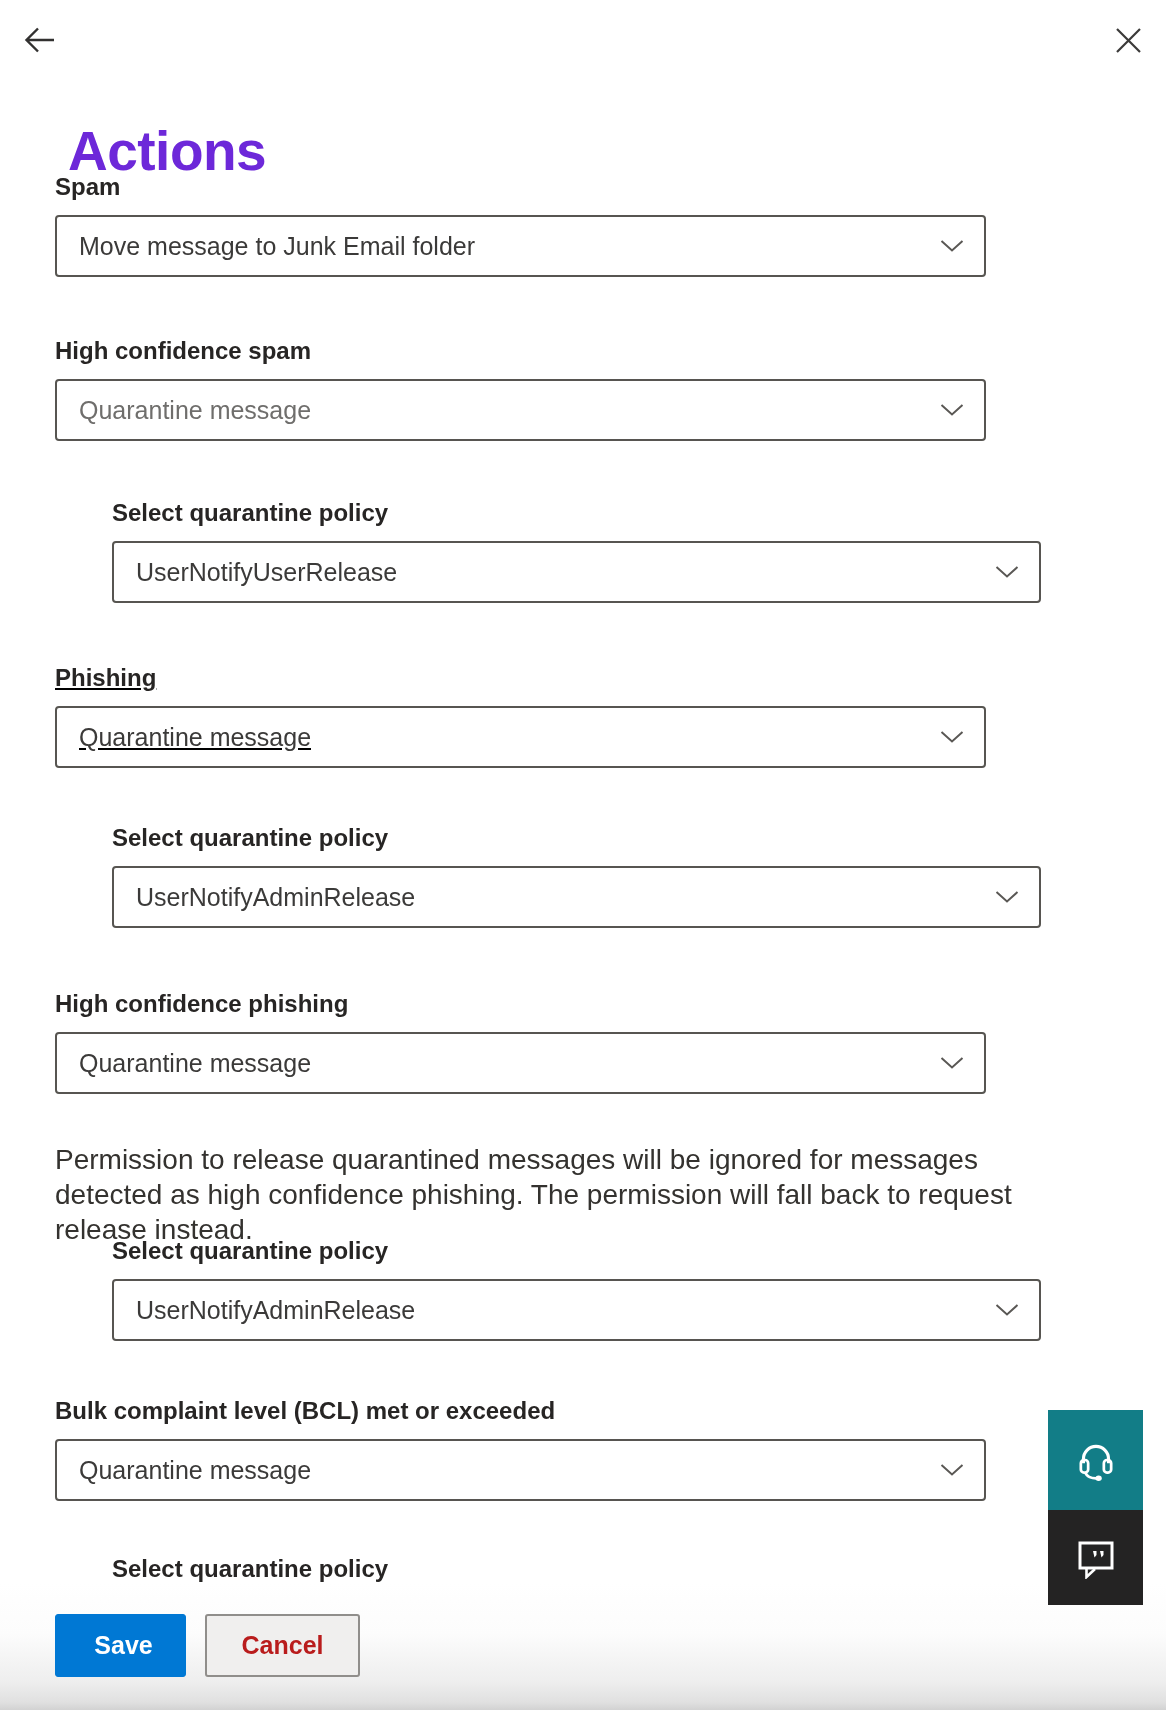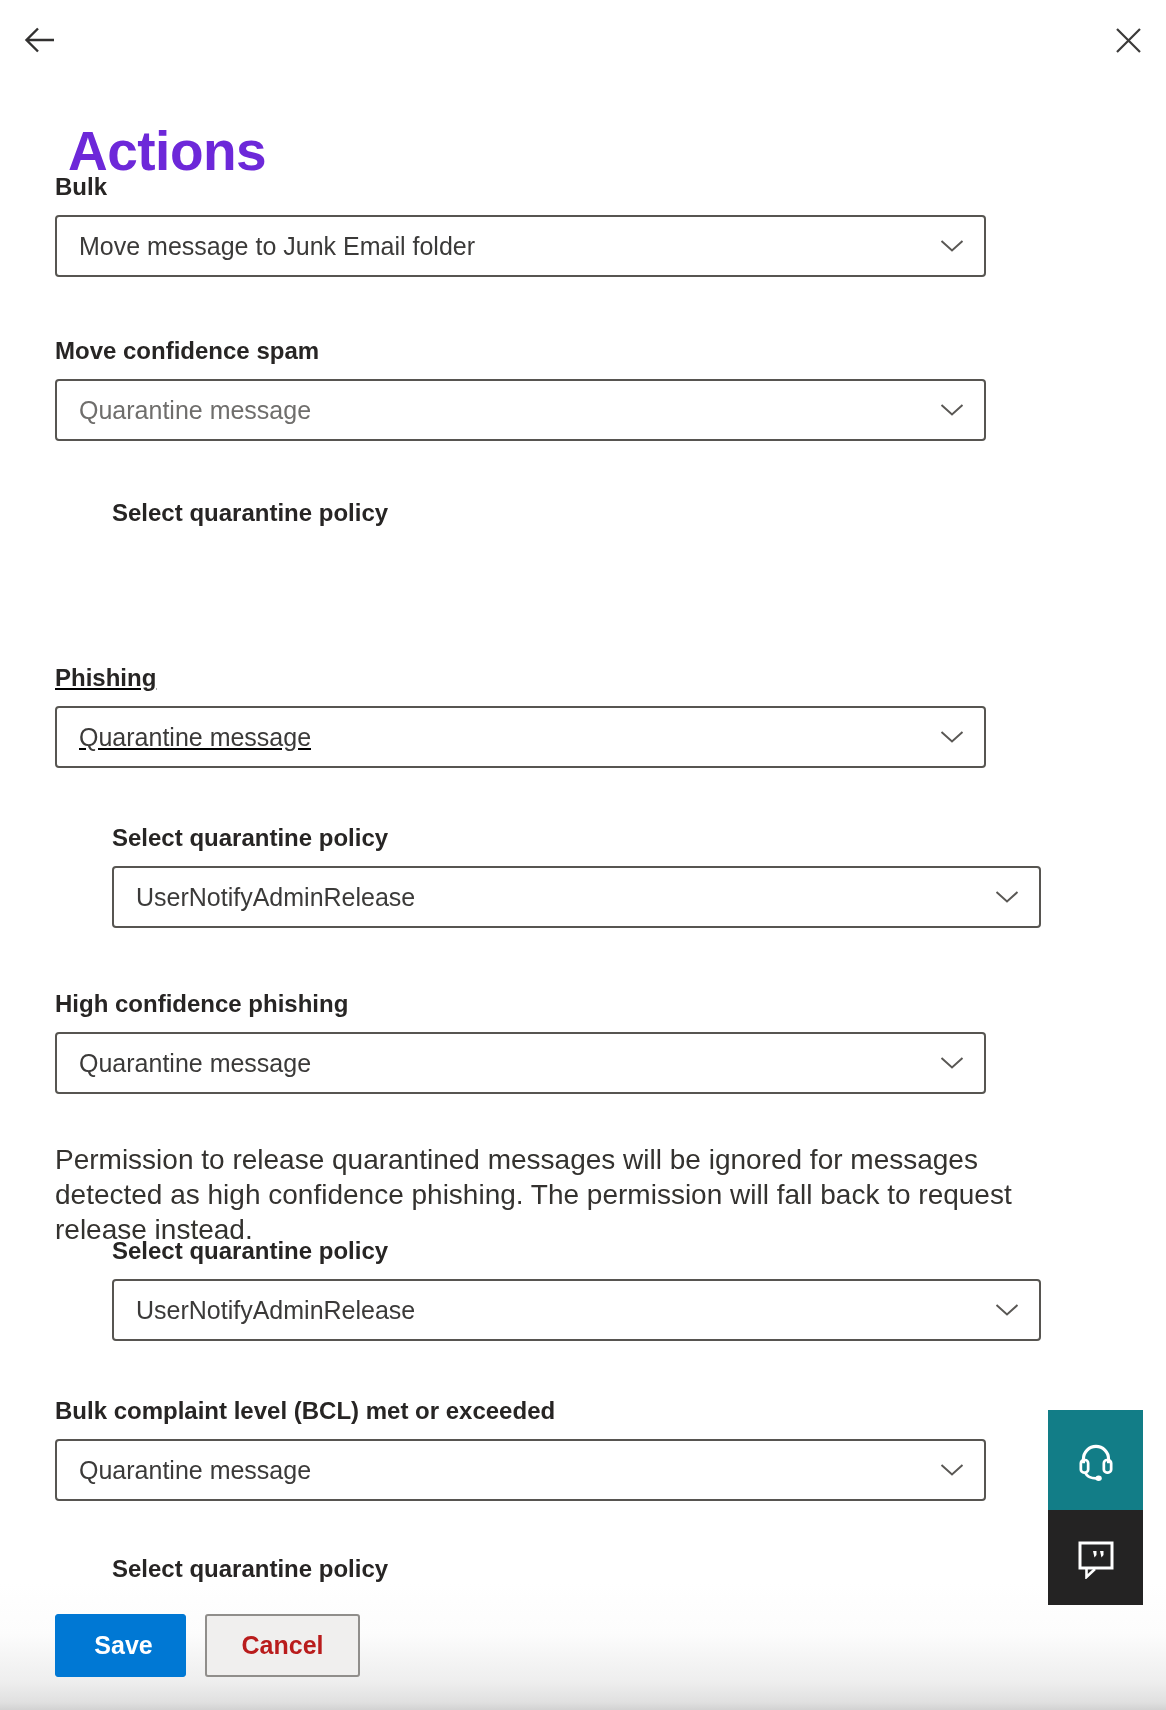--- a/index.html
+++ b/index.html
@@ -77,43 +77,51 @@
       <svg width="27" height="27" viewBox="0 0 27 27" fill="none">
         <path d="M2 2 L25 25 M25 2 L2 25" stroke="#3b3a39" stroke-width="2.2" fill="none"></path>
       </svg>
     </span>
   </button>
 
   <h1 class="title">Actions</h1>
 
   <div id="fields-root">
       <div class="field field--spam">
-    <div class="flabel">Bulk</div>
+    <div class="flabel">Spam</div>
     <div class="select" role="combobox">
       <span class="value">Move message to Junk Email folder</span>
       <span class="chev">
         <svg width="24" height="13" viewBox="0 0 24 13" fill="none">
           <path d="M1.5 1.5 L12 11 L22.5 1.5" stroke="#5a5855" stroke-width="2" fill="none"></path>
         </svg>
       </span>
     </div>
   </div>
       <div class="field field--high-confidence-spam muted">
-    <div class="flabel">Move confidence spam</div>
+    <div class="flabel">High confidence spam</div>
     <div class="select" role="combobox">
       <span class="value">Quarantine message</span>
       <span class="chev">
         <svg width="24" height="13" viewBox="0 0 24 13" fill="none">
           <path d="M1.5 1.5 L12 11 L22.5 1.5" stroke="#5a5855" stroke-width="2" fill="none"></path>
         </svg>
       </span>
     </div>
   </div>
       <div class="field field--quarantine-policy-spam indent">
     <div class="flabel">Select quarantine policy</div>
+    <div class="select" role="combobox">
+      <span class="value">UserNotifyUserRelease</span>
+      <span class="chev">
+        <svg width="24" height="13" viewBox="0 0 24 13" fill="none">
+          <path d="M1.5 1.5 L12 11 L22.5 1.5" stroke="#5a5855" stroke-width="2" fill="none"></path>
+        </svg>
+      </span>
+    </div>
   </div>
       <div class="field field--phishing">
     <div class="flabel">Phishing</div>
     <div class="select" role="combobox">
       <span class="value">Quarantine message</span>
       <span class="chev">
         <svg width="24" height="13" viewBox="0 0 24 13" fill="none">
           <path d="M1.5 1.5 L12 11 L22.5 1.5" stroke="#5a5855" stroke-width="2" fill="none"></path>
         </svg>
       </span>

